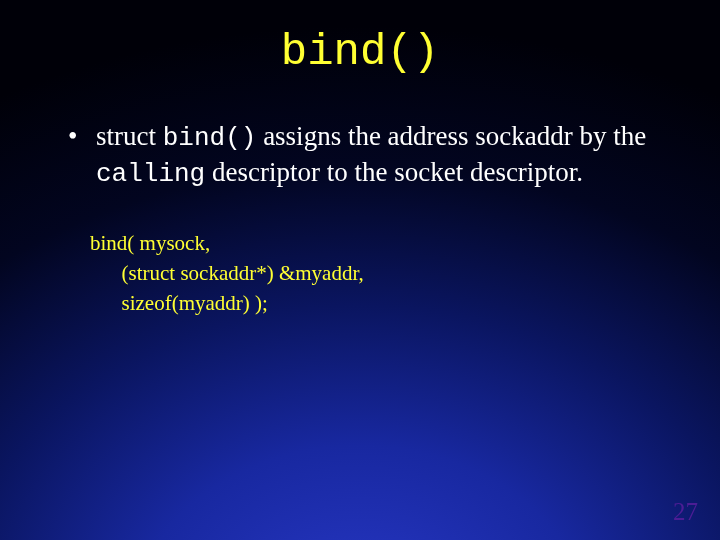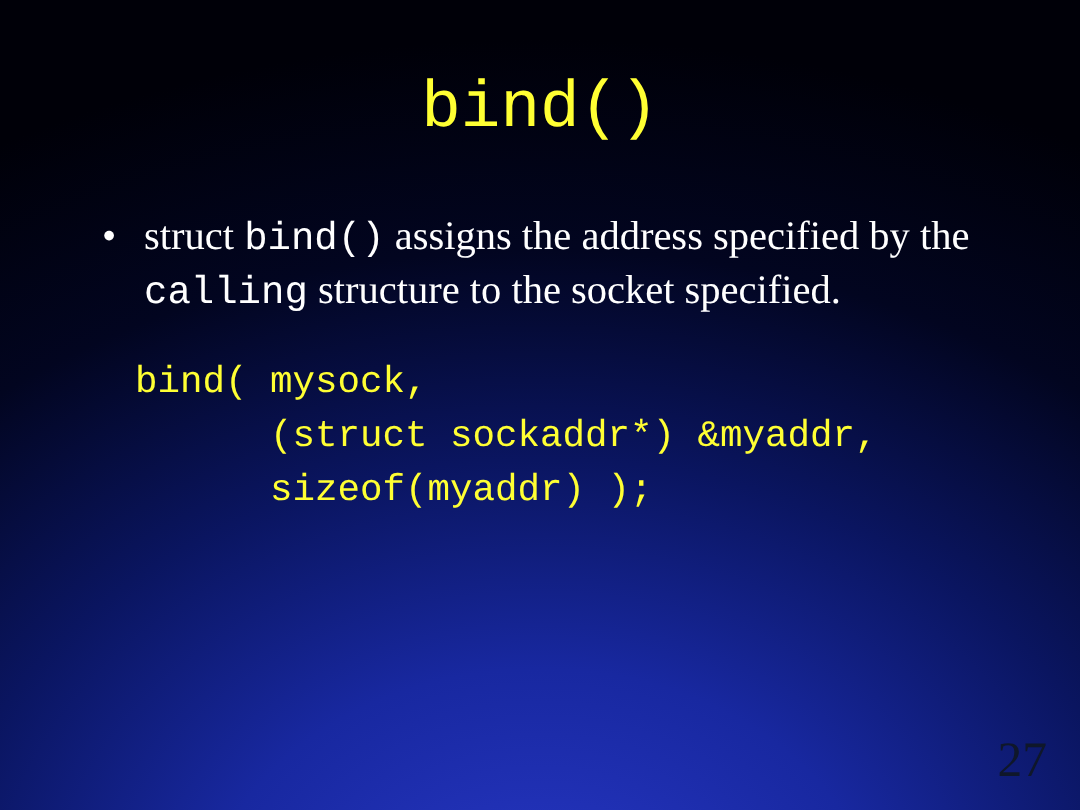--- a/index.html
+++ b/index.html
@@ -6,21 +6,21 @@
   html, body { width: 720px; height: 540px; overflow: hidden; }
   body {
     background: radial-gradient(ellipse 900px 700px at 50% 115%, #2838c8 0%, #1828a0 25%, #0a1560 45%, #020520 65%, #000008 85%);
     font-family: "Times New Roman", Times, serif;
     color: #ffffff;
     position: relative;
   }
   .slide {
     width: 100%;
     height: 100%;
-    padding: 48px 58px 30px 58px;
+    padding: 27px 58px 30px 58px;
     position: relative;
   }
   .title {
     text-align: center;
     font-family: "Courier New", Courier, monospace;
     color: #ffff33;
     font-size: 44px;
     font-weight: normal;
     margin-bottom: 42px;
     letter-spacing: 0px;
@@ -42,47 +42,47 @@
     left: 2px;
     top: 0;
     color: #ffffff;
     font-size: 27px;
   }
   .mono {
     font-family: "Courier New", Courier, monospace;
     font-size: 26px;
   }
   .code-block {
-    font-family: Liberation Mono, monospace;
+    font-family: Liberation Serif, serif;
     color: #ffff33;
-    font-size: 25px;
+    font-size: 21px;
     line-height: 1.45;
-    margin-top: 24px;
+    margin-top: 36px;
     margin-left: 32px;
     white-space: pre;
   }
   .page-num {
     position: absolute;
     bottom: 14px;
     right: 22px;
-    font-size: 33px;
-    color: #0f172a;
+    font-size: 25px;
+    color: #4c1d95;
     font-family: "Times New Roman", Times, serif;
   }
 </style>
 </head>
 <body>
 
 <div class="slide">
 
   <h1 class="title">bind()</h1>
 
   <ul class="bullets">
     <li>
-      <span>struct </span><span class="mono">bind()</span><span>  assigns the address specified by the </span><span class="mono">calling</span><span> structure to the socket specified.</span>
+      <span>struct </span><span class="mono">bind()</span><span>  assigns the address sockaddr by the </span><span class="mono">calling</span><span> descriptor to the socket descriptor.</span>
     </li>
   </ul>
 
   <div class="code-block">bind( mysock,
       (struct sockaddr*) &amp;myaddr,
       sizeof(myaddr) );</div>
 
   <div class="page-num">27</div>
 </div>
 

